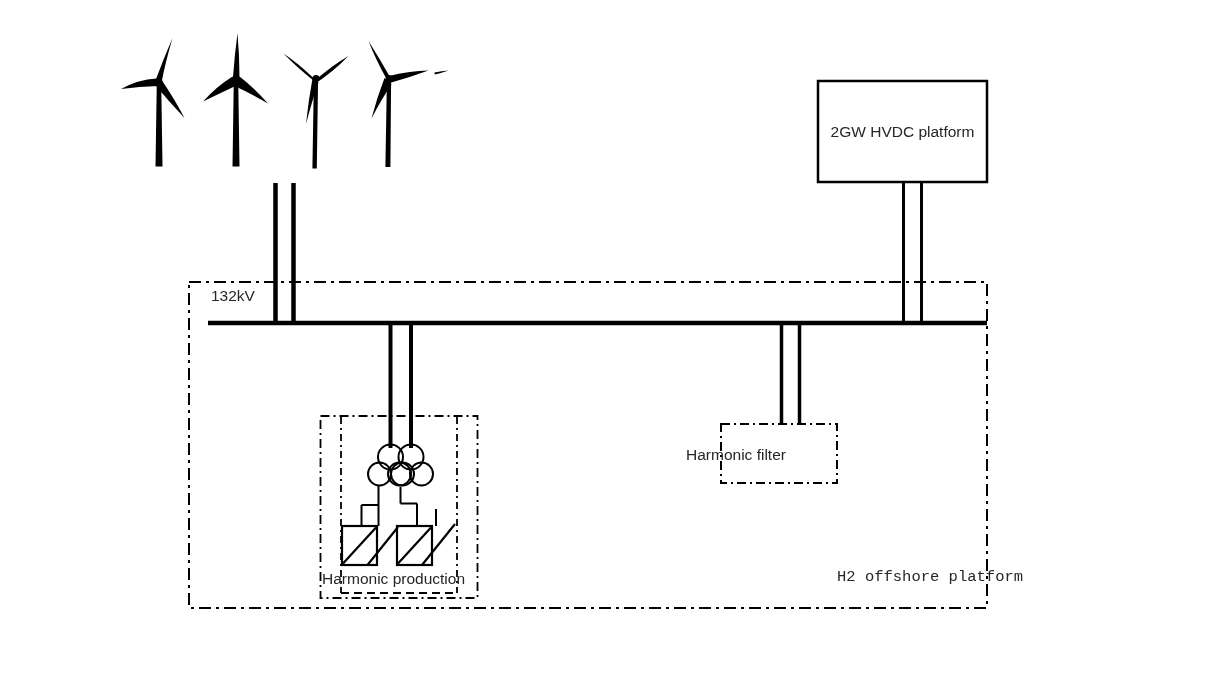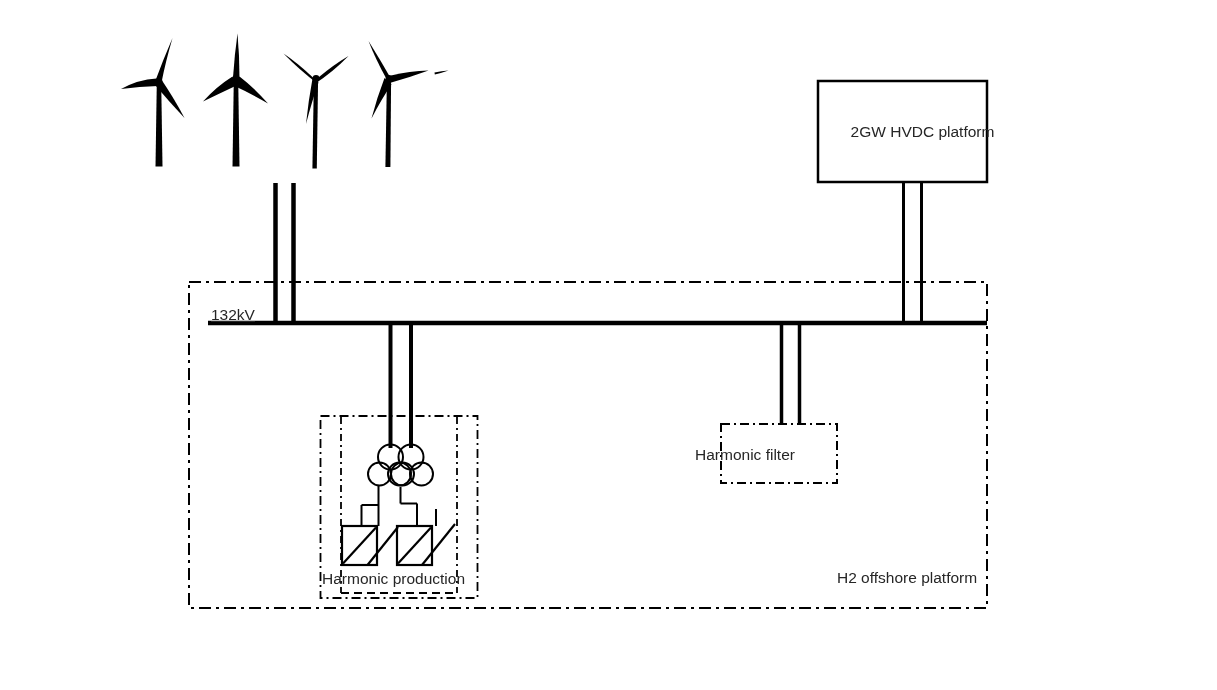--- a/index.html
+++ b/index.html
@@ -121,23 +121,23 @@
       <line x1="367.5" y1="565" x2="398" y2="527"></line>
     </g>
     <g fill="none" stroke="#000000" stroke-width="2.2">
       <rect x="397" y="526" width="35" height="39"></rect>
       <line x1="398" y1="563.5" x2="431" y2="527.5"></line>
       <line x1="422" y1="565" x2="455" y2="524"></line>
     </g>
 
   </svg>
 
-  <div class="lbl" style="left:211px; top:306px;text-decoration:underline;">132kV</div>
+  <div class="lbl" style="left:211px; top:287px;">132kV</div>
 
-  <div class="lbl lbl-center" style="left:838px; top:123px; width:169px;">2GW HVDC platform</div>
+  <div class="lbl lbl-center" style="left:818px; top:123px; width:169px;">2GW HVDC platform</div>
 
-  <div class="lbl" style="left:686px; top:446px;margin-left:9px;">Harmonic filter</div>
+  <div class="lbl" style="left:686px; top:446px;">Harmonic filter</div>
 
   <div class="lbl" style="left:322px; top:570px;">Harmonic production</div>
 
-  <div class="lbl" style="left:837px; top:569px;">H2 offshore platform</div>
+  <div class="lbl" style="left:837px; top:569px;font-family:Liberation Mono, monospace;">H2 offshore platform</div>
 
 </div>
 
 </body></html>

